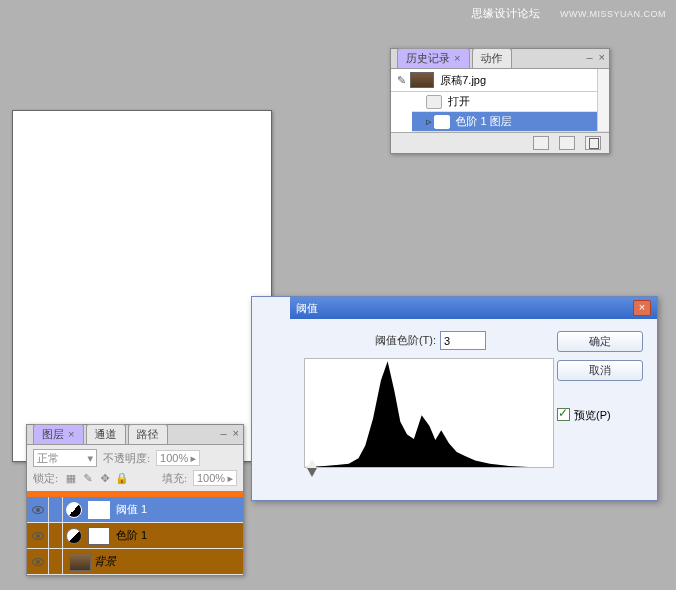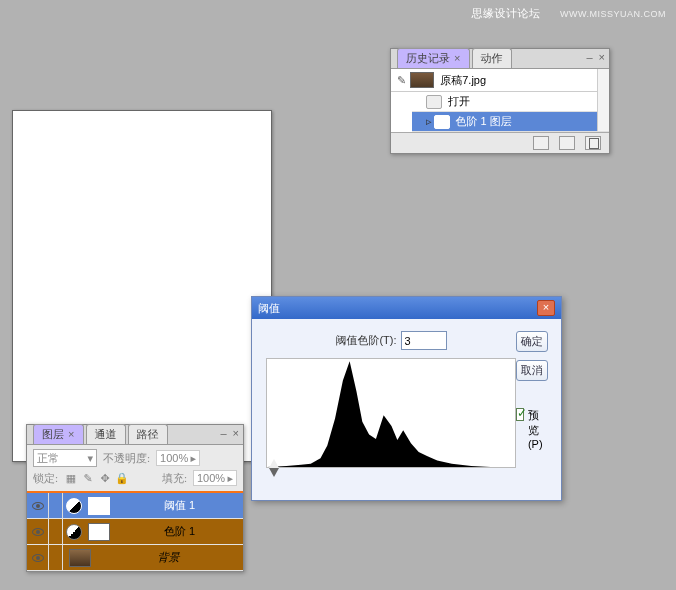--- a/index.html
+++ b/index.html
@@ -25,42 +25,42 @@
 .hist-icon { width: 16px; height: 14px; background: #eee; border: 1px solid #aaa; margin-right: 6px; border-radius: 2px; }
 .history-row.selected .hist-icon { background: #fff; border-color: #fff; }
 .hist-marker { color: #333; margin-right: 2px; }
 .history-footer { display: flex; justify-content: flex-end; gap: 10px; padding: 3px 8px; border-top: 1px solid #aaa; background: #e8e8e8; }
 .footer-icon { width: 16px; height: 14px; border: 1px solid #999; background: #f0f0f0; }
 .footer-icon.trash { position: relative; }
 .footer-icon.trash::after { content: ""; position: absolute; top: 1px; left: 3px; width: 8px; height: 9px; border: 1px solid #666; }
 .scroll-stub { position: absolute; right: 0; top: 20px; bottom: 22px; width: 12px; background: #f4f4f4; border-left: 1px solid #ccc; }
 
 
-.dialog { position: absolute; top: 296px; left: 251px; width: 311px; background: #eef2fb; border: 1px solid #6f87b8; box-shadow: 2px 2px 6px rgba(0,0,0,0.3); }
+.dialog { position: absolute; top: 296px; left: 251px; width: 407px; background: #eef2fb; border: 1px solid #6f87b8; box-shadow: 2px 2px 6px rgba(0,0,0,0.3); padding-left: 38px; }
 .dlg-title { background: linear-gradient(to bottom, #5d8de0, #3469c9); color: #fff; padding: 3px 6px; display: flex; justify-content: space-between; align-items: center; height: 22px; }
 .dlg-close { width: 18px; height: 16px; background: #e07050; border: 1px solid #b04020; color: #fff; text-align: center; line-height: 13px; border-radius: 2px; cursor: pointer; }
 .dlg-body { display: flex; padding: 12px 14px 18px 14px; }
 .dlg-left { flex: 1; }
 .dlg-row { display: flex; align-items: center; justify-content: center; margin-bottom: 8px; }
 .dlg-label { color: #333; margin-right: 4px; }
 .dlg-input { width: 46px; height: 19px; border: 1px solid #7a92b8; padding: 1px 3px; background: #fff; }
 .histogram-box { width: 250px; height: 110px; background: #fff; border: 1px solid #bbb; position: relative; margin-top: 2px; }
 .histogram-svg { width: 100%; height: 100%; }
 .slider-track { margin-top: 2px; position: relative; height: 12px; }
 .slider-handle { position: absolute; left: 3px; width: 0; height: 0; border-left: 5px solid transparent; border-right: 5px solid transparent; border-bottom: 9px solid #666; top: -2px; transform: rotate(180deg); }
 .slider-handle::after { content: ""; position: absolute; left: -5px; top: 9px; border-left: 5px solid transparent; border-right: 5px solid transparent; border-bottom: 9px solid #eee; transform: rotate(180deg); }
 .dlg-right { width: 86px; display: flex; flex-direction: column; gap: 8px; }
 .dlg-btn { height: 21px; background: linear-gradient(#fff,#e6ecf6); border: 1px solid #7a92b8; border-radius: 3px; color: #334; cursor: pointer; }
 .dlg-check { display: flex; align-items: flex-start; gap: 4px; margin-top: 19px; }
 .chk { width: 13px; height: 13px; border: 1px solid #5a8050; background: #fff; position: relative; }
 .chk::after { content: "✓"; position: absolute; top: -3px; left: 0; color: #2a8028; font-size: 12px; }
 
 
-.panel-layers { position: absolute; top: 424px; left: 26px; width: 218px; background: #ececec; border: 1px solid #888; box-shadow: 1px 1px 4px rgba(0,0,0,0.3); text-align: center; }
-.layer-controls { padding: 3px 6px; border-bottom: 2px solid #f97316; background: #eaeaea; }
+.panel-layers { position: absolute; top: 424px; left: 26px; width: 218px; background: #ececec; border: 1px solid #888; box-shadow: 1px 1px 4px rgba(0,0,0,0.3); }
+.layer-controls { padding: 3px 6px; border-bottom: 6px solid #f97316; background: #eaeaea; }
 .ctrl-row { display: flex; align-items: center; gap: 6px; height: 20px; }
 .blend-select { width: 64px; height: 18px; border: 1px solid #aaa; background: #fff; padding: 0 3px; display: flex; align-items: center; justify-content: space-between; color: #888; }
 .opacity-label { color: #888; font-family: Liberation Serif, serif; }
 .opacity-field { width: 44px; height: 16px; border: 1px solid #ccc; background: #fff; display: flex; align-items: center; padding: 0 3px; color: #888; }
 .lock-icons { display: flex; gap: 3px; align-items: center; }
 .lock-icons span { width: 14px; height: 14px; display: inline-flex; align-items: center; justify-content: center; color: #888; }
 .layer-list { background: #a16207; }
 .layer-row { display: flex; align-items: center; height: 26px; border-bottom: 1px solid #e4e4e4; }
 .layer-row.selected { background: #5b87d6; color: #fff; }
 .vis-box { width: 22px; height: 100%; border-right: 1px solid #ddd; display: flex; align-items: center; justify-content: center; }

